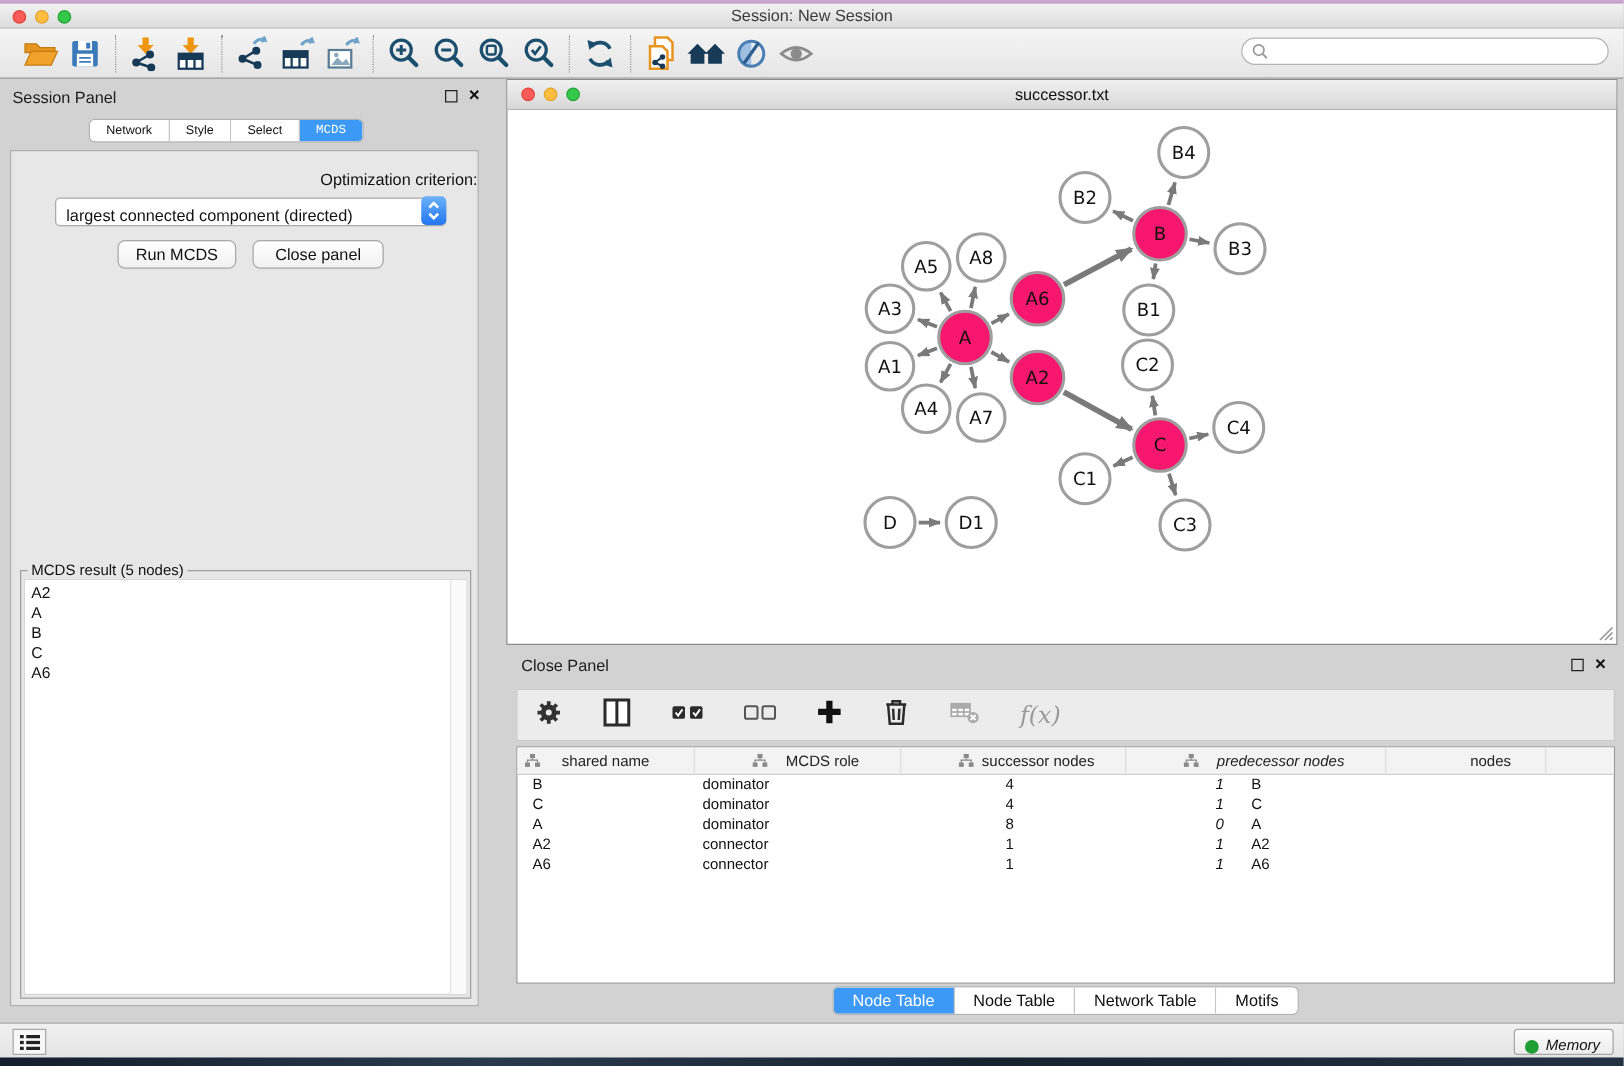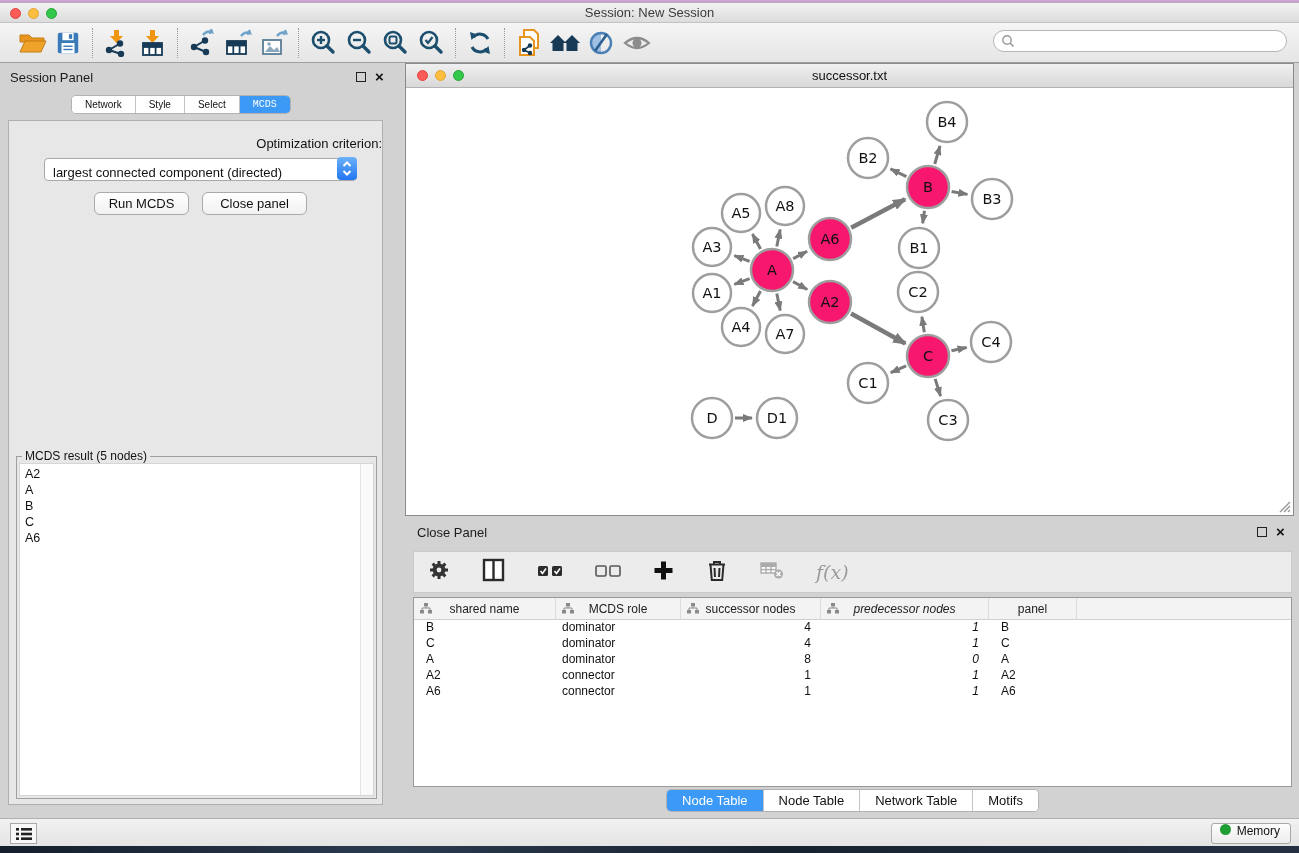--- a/index.html
+++ b/index.html
@@ -64,42 +64,42 @@
   #graph-svg { position:absolute; left:0; top:24px; }
   .resize-grip { position:absolute; right:2px; bottom:2px; }
 
   
   .tp-title { left:417px; top:525px; font-size:13px; color:#1c1c1c; }
   .tp-btns { left:1257px; top:527px; }
   .tp-toolbar { left:413px; top:551px; width:879px; height:42px; background:#ececec; border:1px solid #cacaca;
                 display:flex; align-items:center; gap:32px; padding-left:14px; }
   .fx { font-family:"DejaVu Serif", serif; font-style:italic; font-size:19px; color:#9a9a9a; }
   .ntable { left:413px; top:597px; width:879px; height:190px; background:#fff; border:1px solid #999; }
-  .thead { display:flex; height:22px; background:#f3f3f3; border-bottom:1px solid #cfcfcf; }
+  .thead { display:flex; height:22px; background:#f3f3f3; border-bottom:1px solid #cfcfcf;gap:40px; }
   .th { position:relative; border-right:1px solid #dcdcdc; font-size:12px; color:#222;
         display:flex; align-items:center; justify-content:center; }
   .th .treeic { position:absolute; left:6px; top:5px; }
   .c1{width:142px;} .c2{width:125px;} .c3{width:140px;} .c4{width:168px;font-style:italic;} .c5{width:88px;} .c6{flex:1; border-right:none;}
   .trow { display:flex; height:16px; font-size:12px; color:#111; }
   .td { overflow:hidden; white-space:nowrap; }
   .td.l { padding-left:12px; } .td.l2 { padding-left:6px; }
   .td.r { text-align:right; padding-right:10px; }
   .tp-tabs-wrap { left:413px; top:789px; width:879px; display:flex; justify-content:center; }
   .tp-tabs { display:flex; border:1px solid #b2b2b2; border-radius:5px; overflow:hidden; background:#fff; }
   .tp-tab { padding:3px 15px; font-size:13px; color:#111; background:#fff; border-right:1px solid #c4c4c4; }
   .tp-tab:last-child { border-right:none; }
   .tp-tab.active { background:#3d99f6; color:#fff; }
 
   
   .statusbar { left:0; top:818px; width:1299px; height:28px;
                background:linear-gradient(#f1f1f1,#e4e4e4); border-top:1px solid #b0b0b0; }
   .list-btn { position:absolute; left:10px; top:4px; width:27px; height:21px; background:#f7f7f7;
               border:1px solid #a8a8a8; display:flex; align-items:center; justify-content:center; }
   .mem-btn { position:absolute; right:8px; top:4px; height:21px; padding:0 10px 0 8px; border:1px solid #a8a8a8;
-             border-radius:3px; background:linear-gradient(#fdfdfd,#ececec); display:flex; align-items:flex-start; gap:6px; }
+             border-radius:3px; background:linear-gradient(#fdfdfd,#ececec); display:flex; align-items:flex-end; gap:6px;font-style:italic; }
   .mem-dot { width:11px; height:11px; border-radius:50%; background:#1e9e33; }
   .mem-label { font-size:12px; color:#111; }
   .wallpaper-bottom { left:0; top:846px; width:1299px; height:7px;
                       background:linear-gradient(90deg,#141e2c,#2a3a4e 30%,#17222f 60%,#243143); }
 </style>
 </head>
 <body>
 
 <div class="abs wallpaper-top"></div>
 
@@ -504,21 +504,21 @@
           <g fill="#8a8a8a">
             <rect x="4" y="0" width="4" height="3.5"></rect>
             <rect x="0" y="7" width="4" height="3.5"></rect>
             <rect x="8" y="7" width="4" height="3.5"></rect>
           </g>
           <path d="M6 3.5 V5 M2 7 V5 h8 v2" fill="none" stroke="#8a8a8a" stroke-width="1"></path>
         </svg>
       <span>predecessor nodes</span>
     </div>
     <div class="th c5">
-        <span>panel</span>
+        <span>nodes</span>
       </div>
     <div class="th c6"></div>
   </div>
   <div class="trow">
     <div class="td l c1">B</div>
     <div class="td l2 c2">dominator</div>
     <div class="td r c3">4</div>
     <div class="td r c4">1</div>
     <div class="td l c5">B</div>
   </div>

